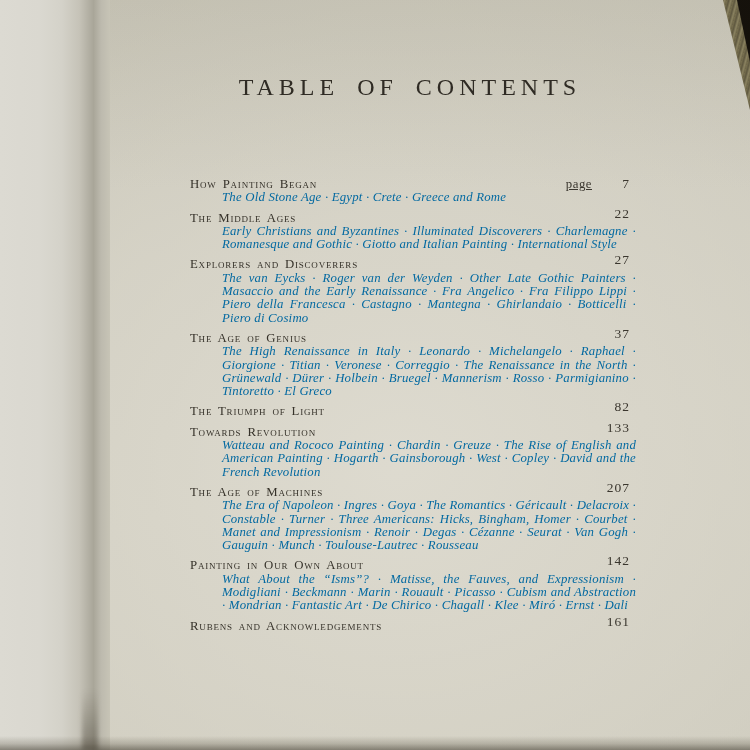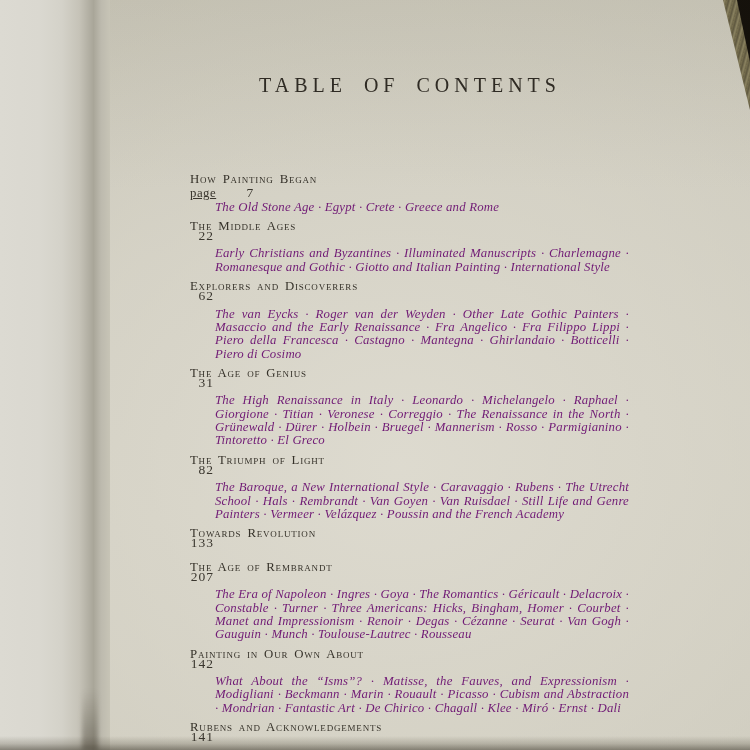--- a/index.html
+++ b/index.html
@@ -94,42 +94,41 @@
   
   .toc-page {
     position: absolute;
     left: 190px; top: 74px;
     width: 440px;
     color: #38342c;
   }
 
   .page-title {
     text-align: center;
-    font-size: 20px;
+    font-size: 24px;
     letter-spacing: 5px;
     word-spacing: 7px;
     color: #2f2b24;
     white-space: nowrap;
   }
 
   .toc-entries {
     margin-top: 76px;
   }
 
   .toc-entry {
     margin-bottom: 6px;
     font-size: 12.8px;
     line-height: 13.3px;
   }
 
   .entry-head-row {
     display: flex;
     justify-content: space-between;
     align-items: baseline;
-    flex-direction: column;
   }
 
   .entry-heading {
     font-variant-caps: small-caps;
     letter-spacing: 0.8px;
     word-spacing: 2px;
     color: #36322a;
     white-space: nowrap;
   }
 
@@ -149,25 +148,25 @@
   .entry-page-number {
     display: inline-block;
     min-width: 24px;
     text-align: right;
     font-size: 13.5px;
     letter-spacing: 1px;
   }
 
   .entry-subtitle {
     font-style: italic;
-    margin-left: 25px;
+    margin-left: 32px;
     width: 414px;
     text-align: justify;
     letter-spacing: 0.2px;
-    color: #701a75;
+    color: #0369a1;
   }
 </style>
 </head>
 <body>
 
 <div class="photo-frame">
   <div class="left-page"></div>
   <div class="gutter-shadow"></div>
   <div class="right-page"></div>
   <div class="right-page-top-shade"></div>
@@ -189,65 +188,65 @@
     <div class="entry-subtitle">The Old Stone Age · Egypt · Crete · Greece and Rome</div>
   </div>
 
   <div class="toc-entry">
     <div class="entry-head-row">
       <span class="entry-heading">The Middle Ages</span>
       <span class="entry-pageref">
         <span class="entry-page-number">22</span>
       </span>
     </div>
-    <div class="entry-subtitle">Early Christians and Byzantines · Illuminated Manuscripts · Charlemagne · Romanesque and Gothic · Giotto and Italian Painting · International Style</div>
+    <div class="entry-subtitle">Early Christians and Byzantines · Illuminated Discoverers · Charlemagne · Romanesque and Gothic · Giotto and Italian Painting · International Style</div>
   </div>
 
   <div class="toc-entry">
     <div class="entry-head-row">
       <span class="entry-heading">Explorers and Discoverers</span>
       <span class="entry-pageref">
-        <span class="entry-page-number">62</span>
+        <span class="entry-page-number">27</span>
       </span>
     </div>
     <div class="entry-subtitle">The van Eycks · Roger van der Weyden · Other Late Gothic Painters · Masaccio and the Early Renaissance · Fra Angelico · Fra Filippo Lippi · Piero della Francesca · Castagno · Mantegna · Ghirlandaio · Botticelli · Piero di Cosimo</div>
   </div>
 
   <div class="toc-entry">
     <div class="entry-head-row">
       <span class="entry-heading">The Age of Genius</span>
       <span class="entry-pageref">
-        <span class="entry-page-number">31</span>
+        <span class="entry-page-number">37</span>
       </span>
     </div>
     <div class="entry-subtitle">The High Renaissance in Italy · Leonardo · Michelangelo · Raphael · Giorgione · Titian · Veronese · Correggio · The Renaissance in the North · Grünewald · Dürer · Holbein · Bruegel · Mannerism · Rosso · Parmigianino · Tintoretto · El Greco</div>
   </div>
 
   <div class="toc-entry">
     <div class="entry-head-row">
       <span class="entry-heading">The Triumph of Light</span>
       <span class="entry-pageref">
         <span class="entry-page-number">82</span>
       </span>
     </div>
-    <div class="entry-subtitle">The Baroque, a New International Style · Caravaggio · Rubens · The Utrecht School · Hals · Rembrandt · Van Goyen · Van Ruisdael · Still Life and Genre Painters · Vermeer · Velázquez · Poussin and the French Academy</div>
   </div>
 
   <div class="toc-entry">
     <div class="entry-head-row">
       <span class="entry-heading">Towards Revolution</span>
       <span class="entry-pageref">
         <span class="entry-page-number">133</span>
       </span>
     </div>
-  </div>
-
-  <div class="toc-entry">
-    <div class="entry-head-row">
-      <span class="entry-heading">The Age of Rembrandt</span>
+    <div class="entry-subtitle">Watteau and Rococo Painting · Chardin · Greuze · The Rise of English and American Painting · Hogarth · Gainsborough · West · Copley · David and the French Revolution</div>
+  </div>
+
+  <div class="toc-entry">
+    <div class="entry-head-row">
+      <span class="entry-heading">The Age of Machines</span>
       <span class="entry-pageref">
         <span class="entry-page-number">207</span>
       </span>
     </div>
     <div class="entry-subtitle">The Era of Napoleon · Ingres · Goya · The Romantics · Géricault · Delacroix · Constable · Turner · Three Americans: Hicks, Bingham, Homer · Courbet · Manet and Impressionism · Renoir · Degas · Cézanne · Seurat · Van Gogh · Gauguin · Munch · Toulouse-Lautrec · Rousseau</div>
   </div>
 
   <div class="toc-entry">
     <div class="entry-head-row">
       <span class="entry-heading">Painting in Our Own About</span>
@@ -255,20 +254,20 @@
         <span class="entry-page-number">142</span>
       </span>
     </div>
     <div class="entry-subtitle">What About the “Isms”? · Matisse, the Fauves, and Expressionism · Modigliani · Beckmann · Marin · Rouault · Picasso · Cubism and Abstraction · Mondrian · Fantastic Art · De Chirico · Chagall · Klee · Miró · Ernst · Dali</div>
   </div>
 
   <div class="toc-entry">
     <div class="entry-head-row">
       <span class="entry-heading">Rubens and Acknowledgements</span>
       <span class="entry-pageref">
-        <span class="entry-page-number">141</span>
+        <span class="entry-page-number">161</span>
       </span>
     </div>
 
   </div>
 </div>
   </div>
 </div>
 
 </body></html>

